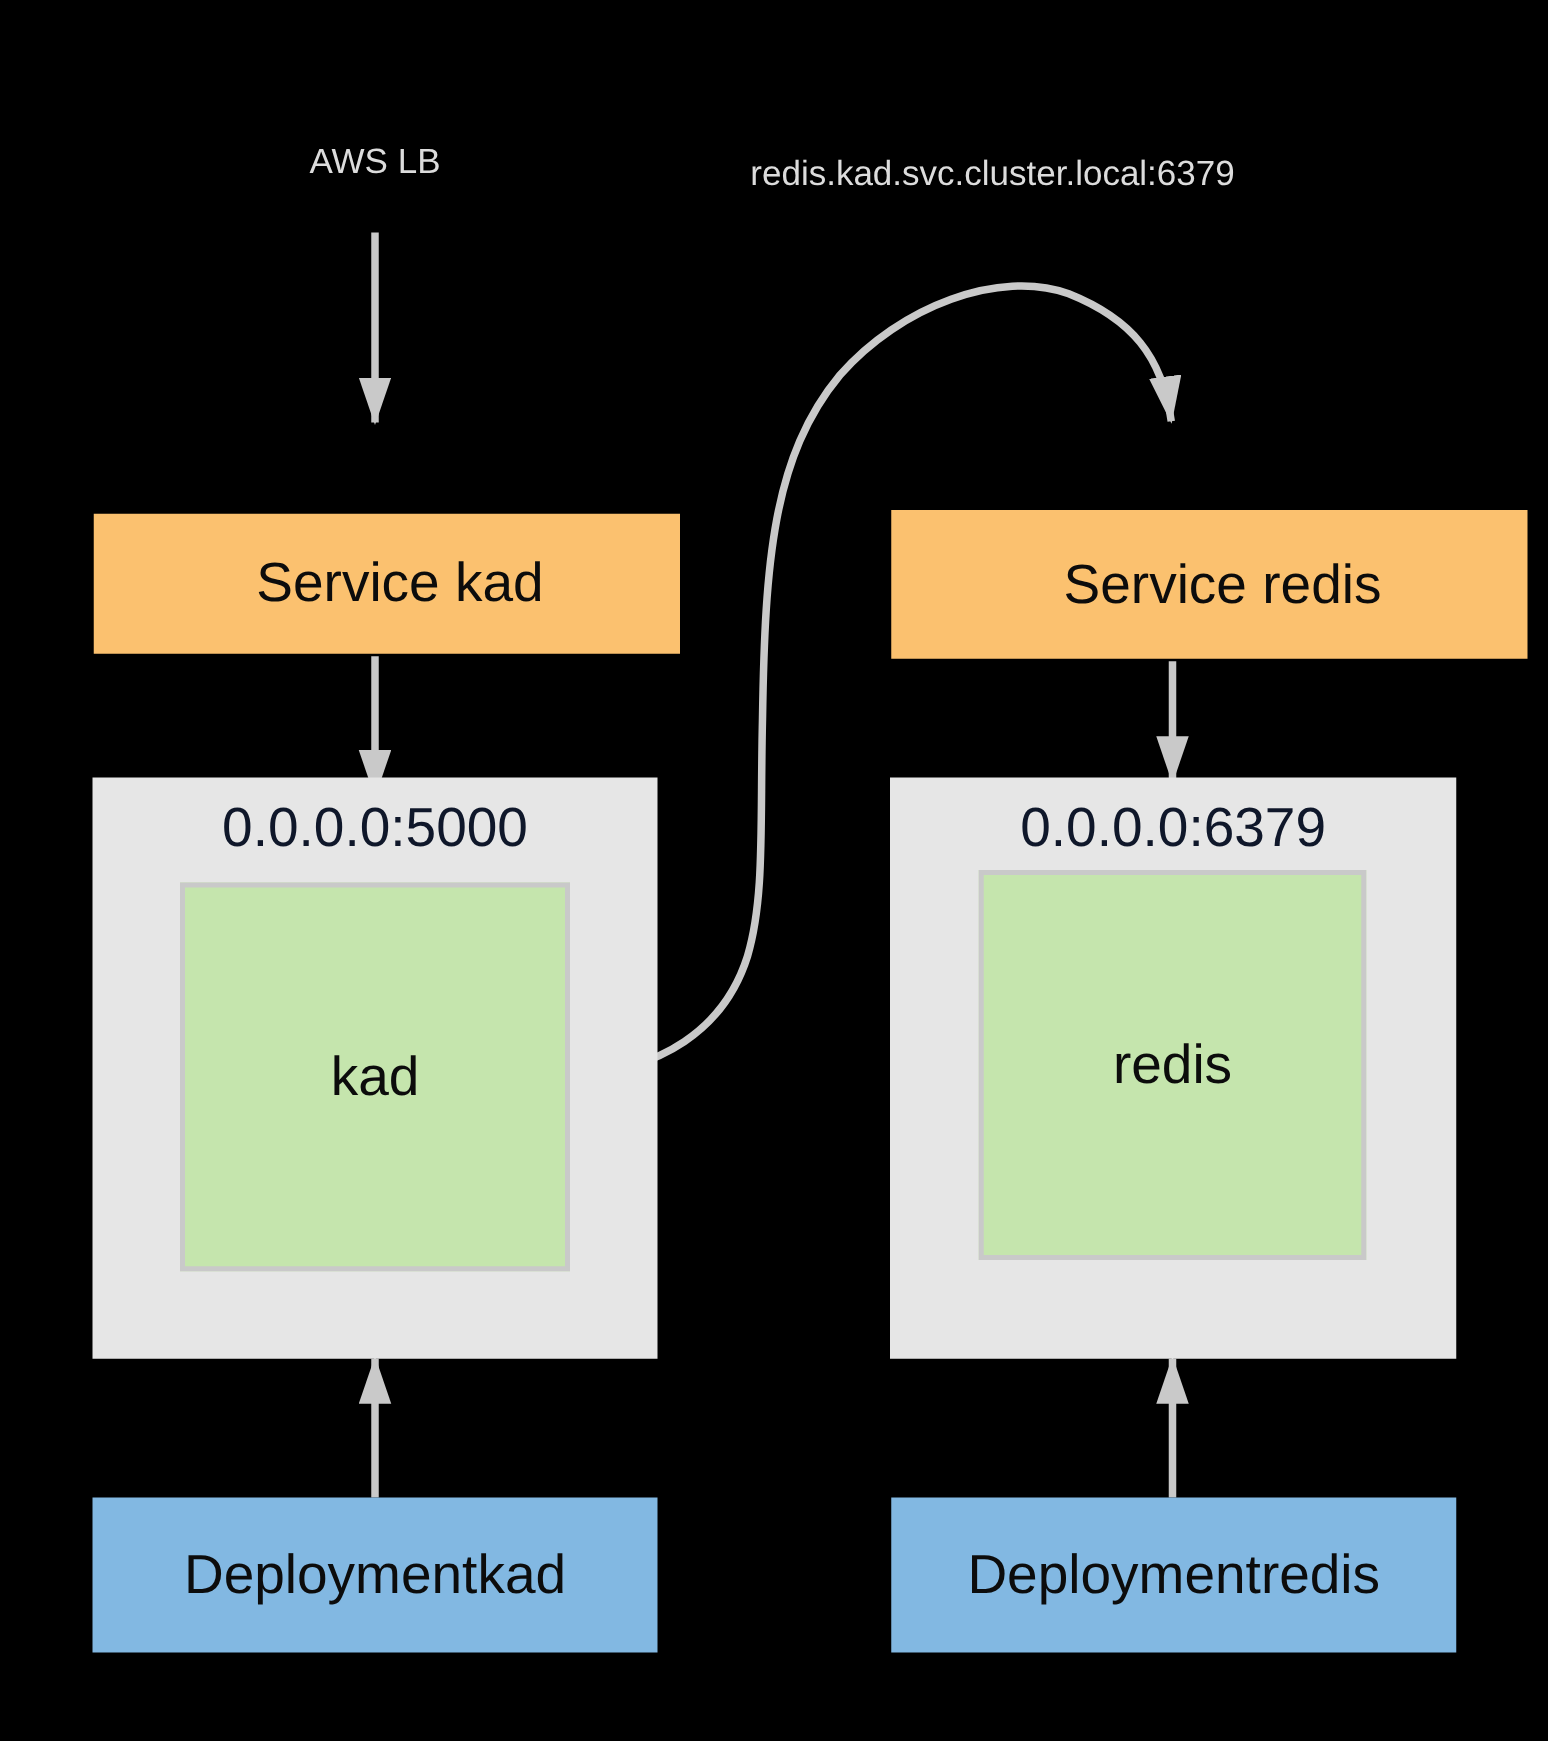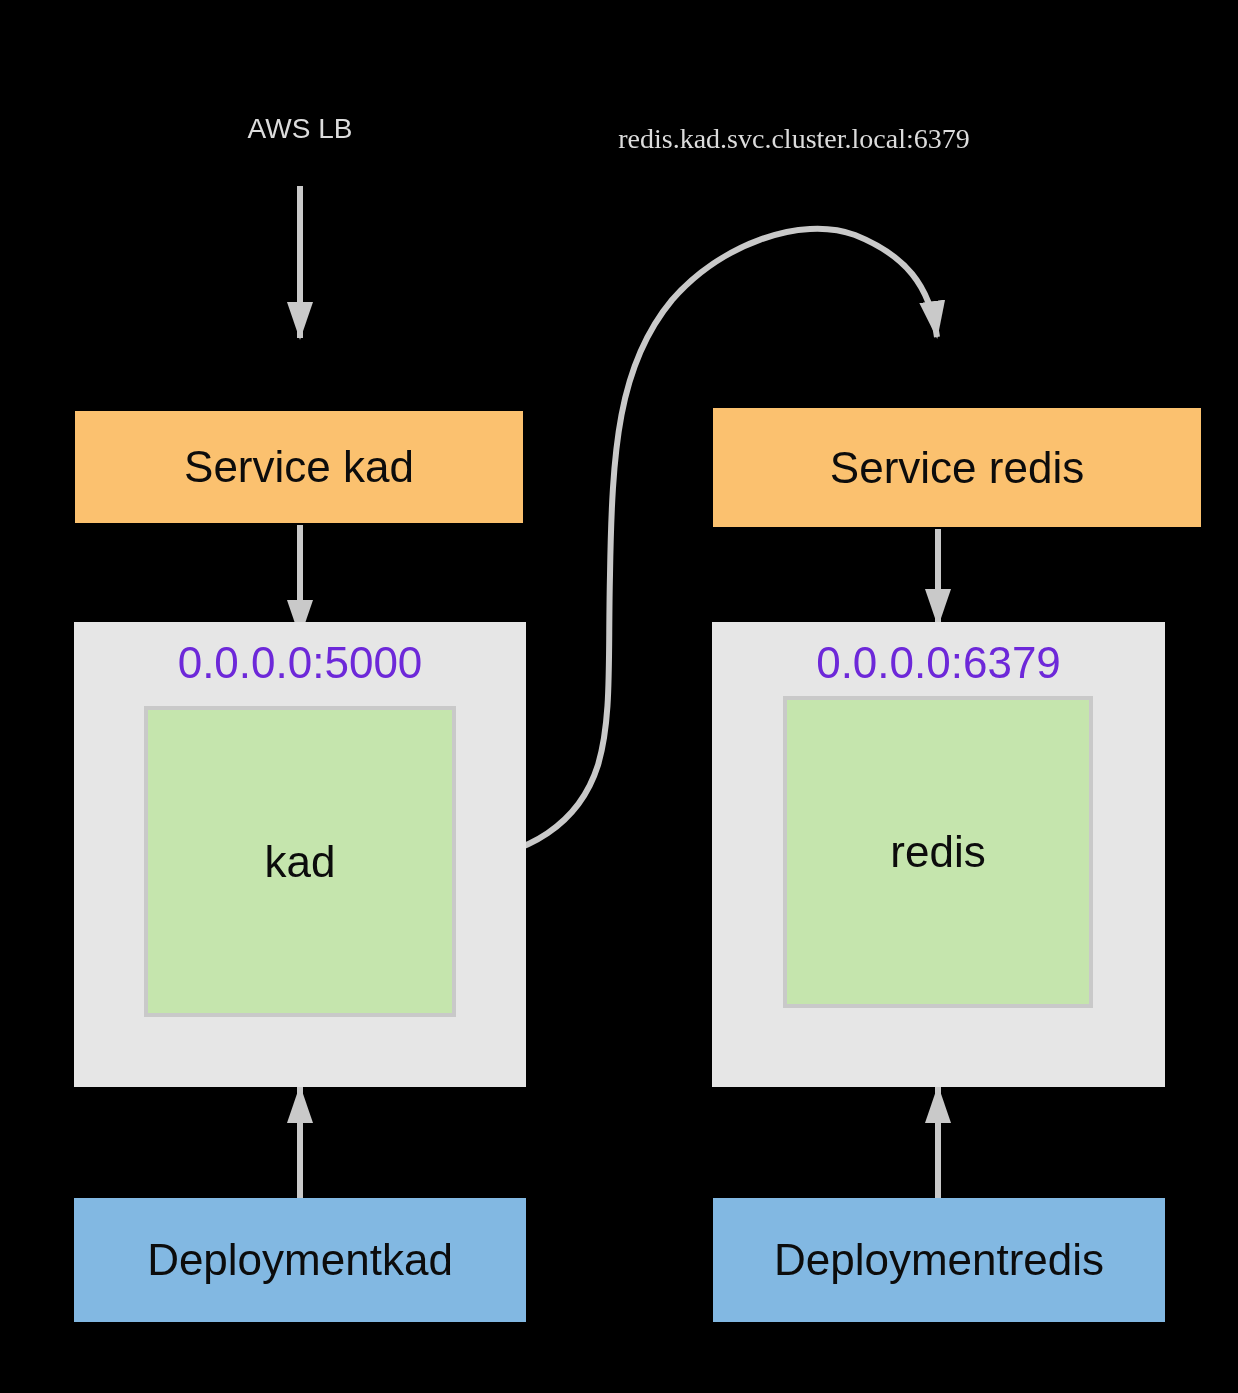--- a/index.html
+++ b/index.html
@@ -20,27 +20,27 @@
   }
   .box{
     position:absolute;
     display:flex;
     align-items:center;
     justify-content:center;
     color:#0c0c0c;
     font-size:44px;
     text-align:center;
   }
-  .service{background:#fbc16f;}
+  .service{background:#fbc16f;padding-left:21px;}
   .pod{background:#e6e6e6;display:block;}
   .podbind{
     position:absolute;
     left:0;right:0;top:16px;
     text-align:center;
-    color:#6d28d9;
+    color:#0f172a;
     font-size:44px;
   }
   .container-box{
     position:absolute;
     background:#c5e5ad;
     border:4px solid #c9c9c9;
     display:flex;align-items:center;justify-content:center;
     color:#0c0c0c;font-size:44px;
   }
   .deployment{
@@ -72,21 +72,21 @@
     <path d="M 452 861
              C 530 858 580 822 598 765
              C 612 718 608 660 610 575
              C 612 450 618 365 672 300
              C 720 245 800 215 855 235
              C 905 255 930 285 937 337" stroke="#c9c9c9" stroke-width="6" fill="none" marker-end="url(#ah)"></path>
   </svg>
 
   <div class="lightlabel" style="left:100px;top:102px;width:400px;">AWS LB</div>
 
-  <div class="lightlabel" style="left:444px;top:112px;width:700px;font-family:Liberation Serif, serif;">
+  <div class="lightlabel" style="left:444px;top:112px;width:700px;">
     <span>redis.kad.svc.cluster.local:6379</span><br>
   </div>
 
 
 
   <div class="box service" style="left:75px;top:411px;width:448px;height:112px;">
     <span>Service kad</span>
   </div>
 
   <div class="box pod" style="left:74px;top:622px;width:452px;height:465px;">

